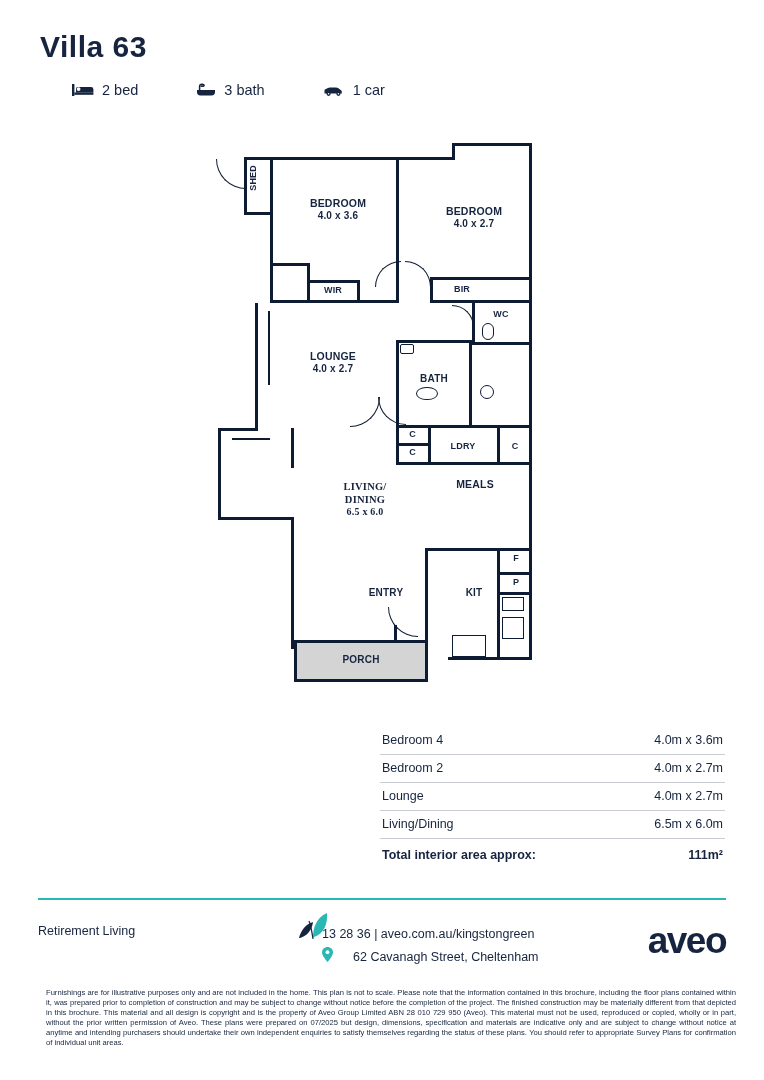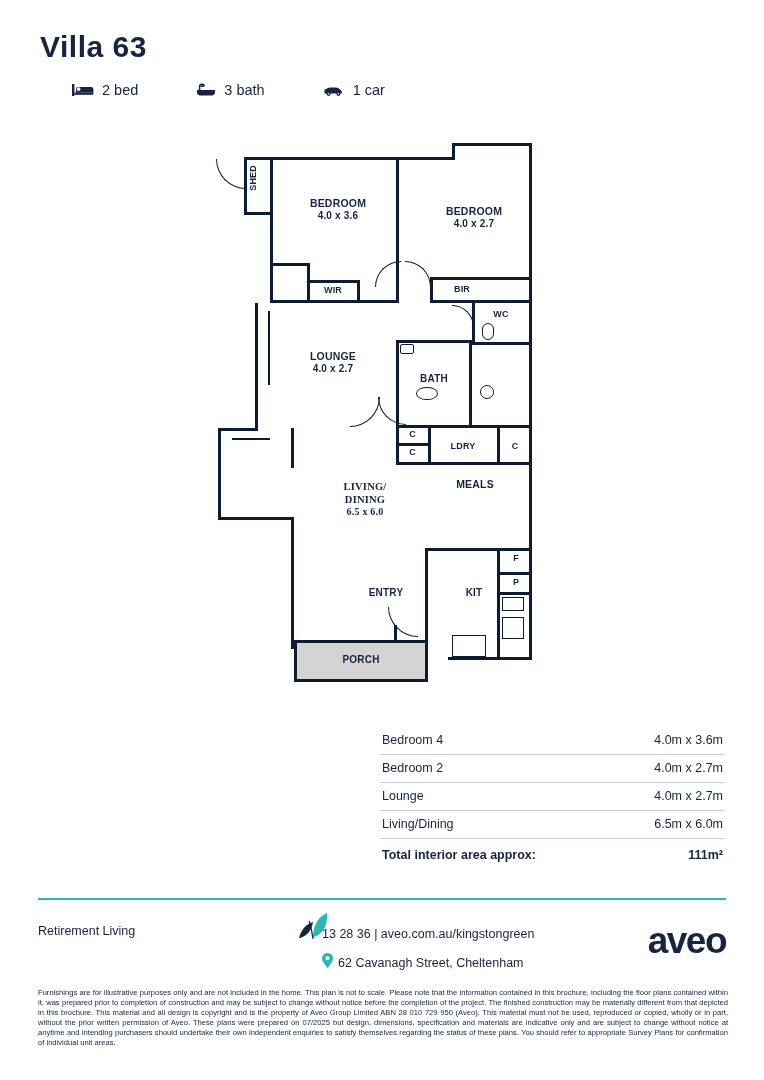--- a/index.html
+++ b/index.html
@@ -110,34 +110,34 @@
   }
   .leaf { position: absolute; left: 258px; top: -8px; }
 
   .contact {
     position: absolute;
     left: 322px; top: 925px;
     font-size: 12.5px;
     color: #16243f;
     line-height: 1.55;
   }
-  .contact .line2 { display: flex; align-items: center; gap: 5px; margin-top: 9px; }
+  .contact .line2 { display: flex; align-items: center; gap: 20px; margin-top: 3px; }
 
   .aveo {
     position: absolute;
     right: 38px; top: 920px;
     font-size: 37px;
     font-weight: bold;
     color: #16243f;
     letter-spacing: -1.5px;
   }
 
   .disclaimer {
     position: absolute;
-    left: 38px; top: 988px;
+    left: 46px; top: 988px;
     width: 690px;
     font-size: 7.6px;
     line-height: 1.33;
     color: #16243f;
     text-align: justify;
   }
 </style>
 </head>
 <body>
 

